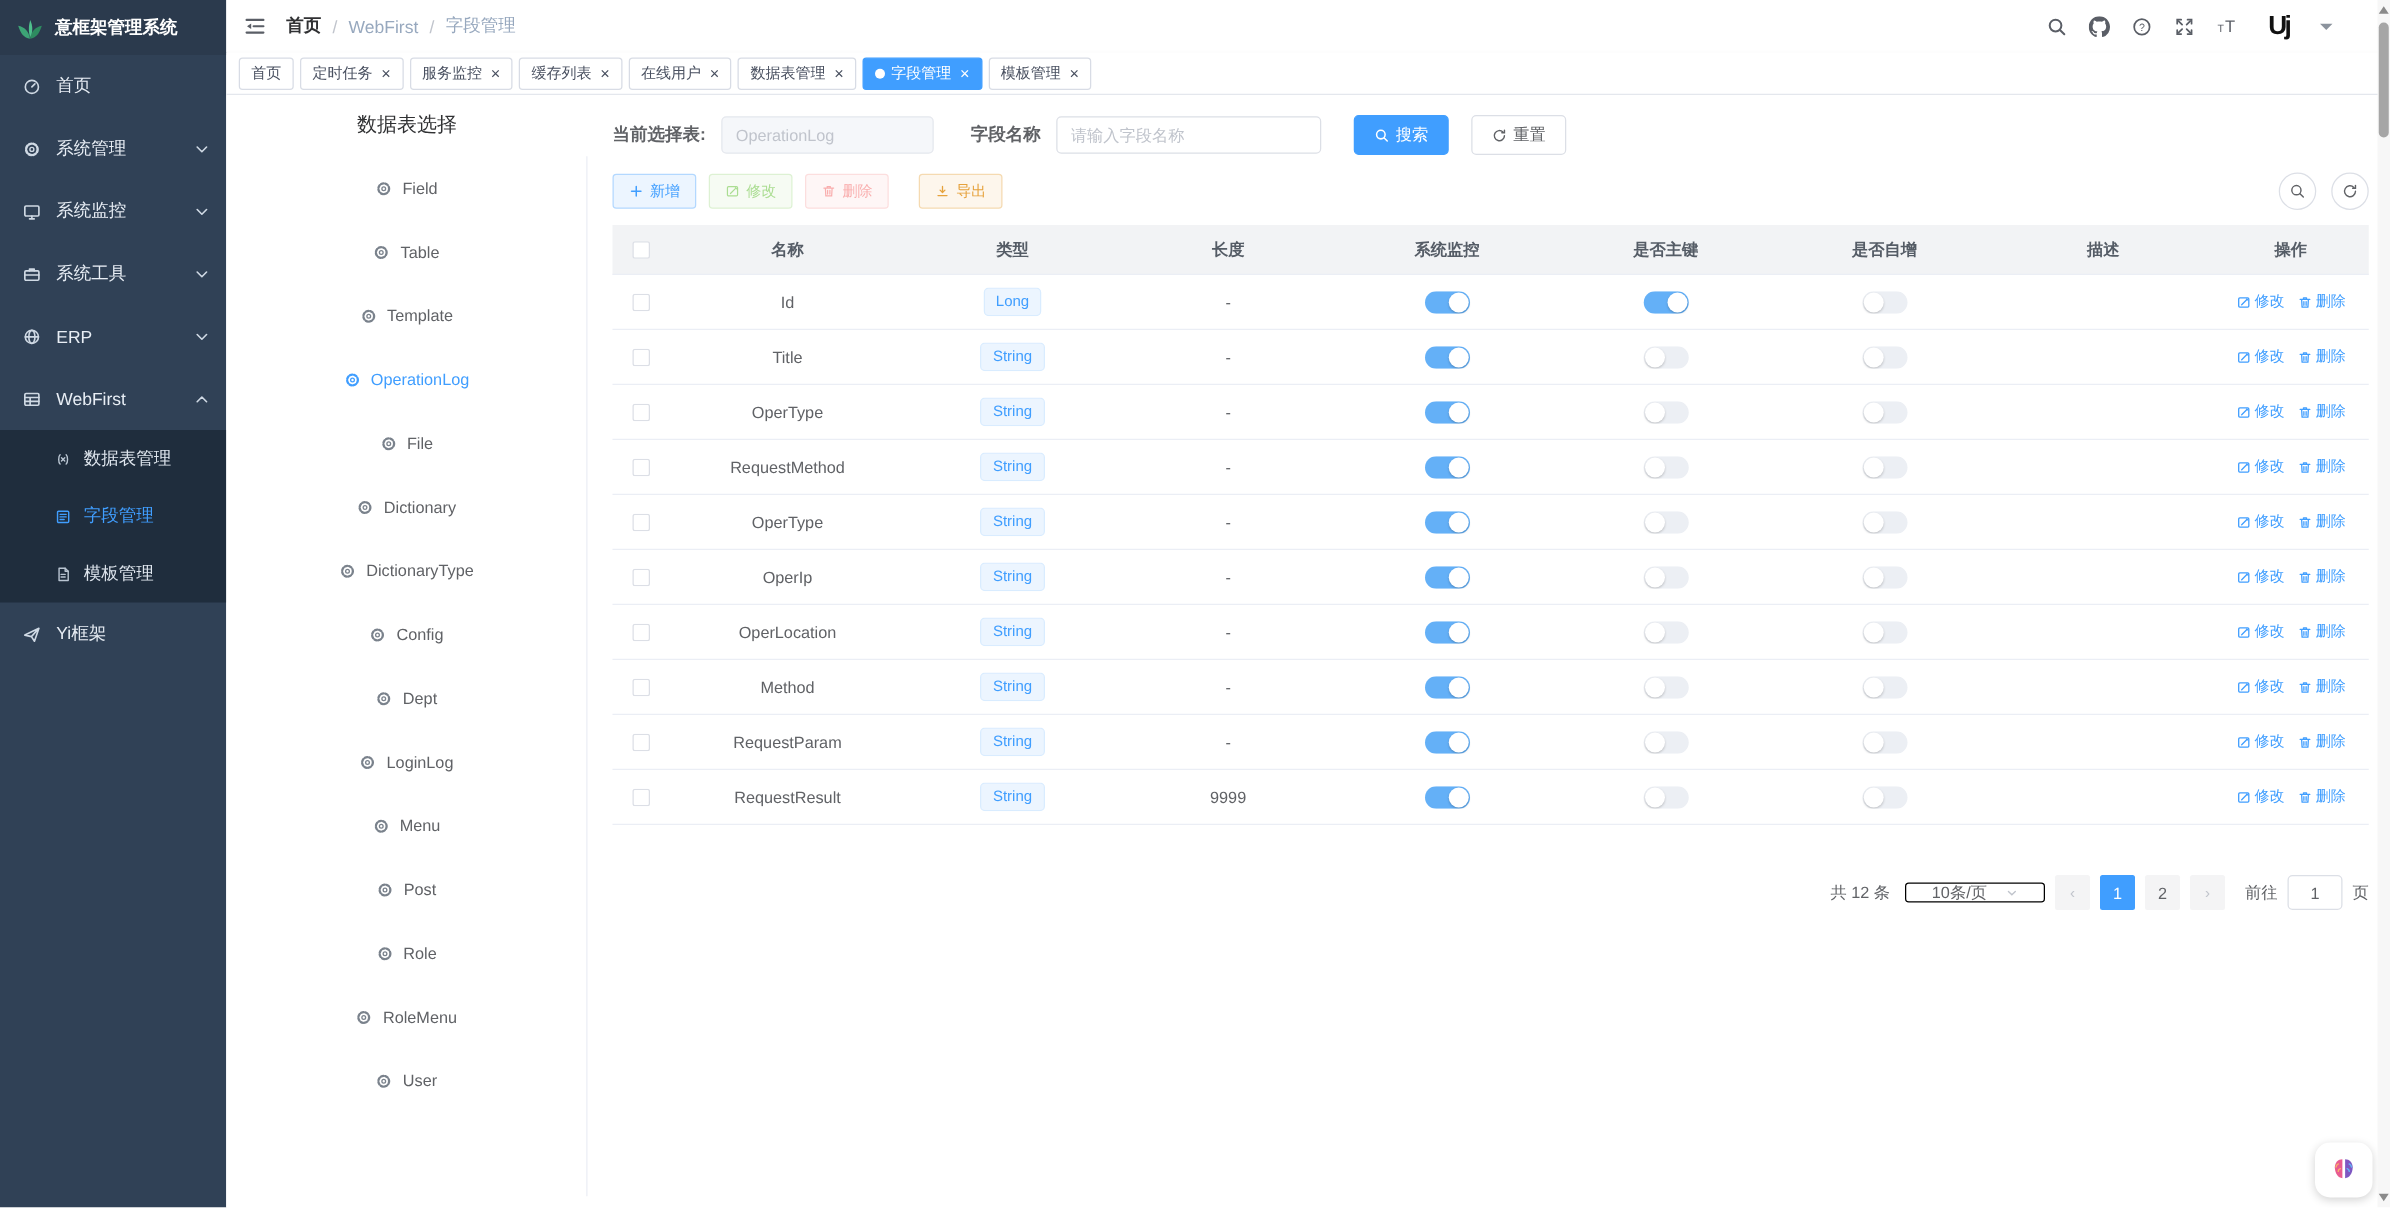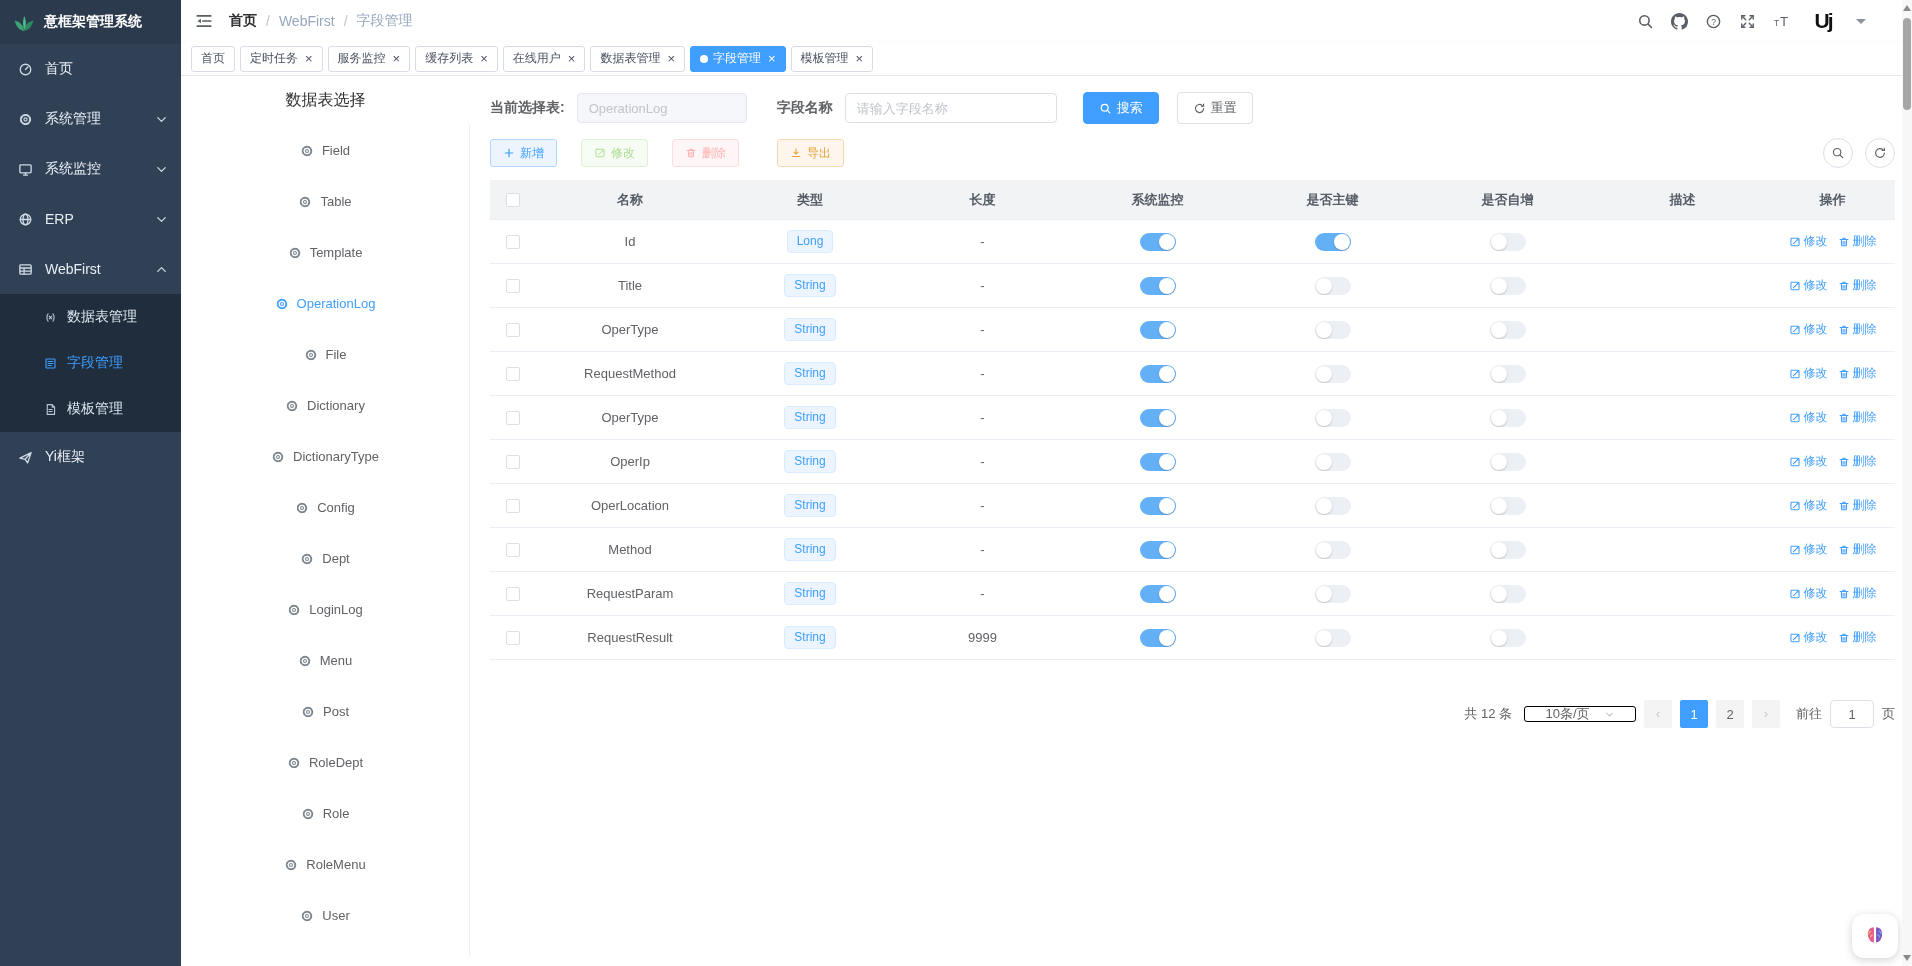--- a/index.html
+++ b/index.html
@@ -68,21 +68,21 @@
   .inp.disabled { background:#f5f7fa; border-color:#e4e7ed; color:#c0c4cc; }
   .btn { height:32px; display:inline-flex; align-items:center; gap:5px; padding:0 15px;
     font-size:13px; border-radius:4px; border:1px solid #dcdfe6; background:#fff; color:#606266;
     cursor:pointer; font-family:inherit; }
   .btn .icn { font-size:13px; }
   .btn.primary { background:var(--accent,#409EFF); border-color:var(--accent,#409EFF); color:#fff; }
 
   
   .toolbar-row { display:flex; align-items:center; margin-bottom:12px; }
   .tbtn { height:28px; display:inline-flex; align-items:center; gap:5px; padding:0 12px;
-    font-size:12px; border-radius:3px; cursor:pointer; border:1px solid; font-family:inherit; margin-right:24px; }
+    font-size:12px; border-radius:3px; cursor:pointer; border:1px solid; font-family:inherit; margin-right:10px; }
   .tbtn .icn { font-size:12px; }
   .tbtn.add { color:#409EFF; background:#ecf5ff; border-color:#b3d8ff; }
   .tbtn.edit { color:#67C23A; background:#f0f9eb; border-color:#c2e7b0; opacity:.55; }
   .tbtn.del { color:#F56C6C; background:#fef0f0; border-color:#fbc4c4; opacity:.55; }
   .tbtn.exp { color:#E6A23C; background:#fdf6ec; border-color:#f5dab1; margin-left:14px; }
   .tool-right { margin-left:auto; display:flex; gap:12px; }
   .circ { width:30px; height:30px; border-radius:50%; border:1px solid #dcdfe6; background:#fff;
     display:flex; align-items:center; justify-content:center; color:#606266; font-size:14px; cursor:pointer; }
 
   
@@ -179,20 +179,34 @@
           </span>
   </div>
         <div class="side-item">
     <span class="icn">
             <svg viewBox="0 0 16 16" fill="none" stroke="currentColor" stroke-width="1.4" stroke-linecap="round" stroke-linejoin="round">
               <rect x="2" y="3" width="12" height="8.5" rx="1"></rect>
               <path d="M6 14h4M8 11.5V14"></path>
             </svg>
           </span>
           <span class="side-label">系统监控</span>
+    <span class="chev icn">
+            <svg viewBox="0 0 16 16" fill="none" stroke="currentColor" stroke-width="1.4" stroke-linecap="round" stroke-linejoin="round">
+              <path d="M4 6l4 4 4-4"></path>
+            </svg>
+          </span>
+  </div>
+        <div class="side-item">
+    <span class="icn">
+            <svg viewBox="0 0 16 16" fill="none" stroke="currentColor" stroke-width="1.4" stroke-linecap="round" stroke-linejoin="round">
+              <rect x="2" y="5" width="12" height="8" rx="1"></rect>
+              <path d="M6 5V3.5h4V5M2 8.5h12"></path>
+            </svg>
+          </span>
+          <span class="side-label">系统工具</span>
     <span class="chev icn">
             <svg viewBox="0 0 16 16" fill="none" stroke="currentColor" stroke-width="1.4" stroke-linecap="round" stroke-linejoin="round">
               <path d="M4 6l4 4 4-4"></path>
             </svg>
           </span>
   </div>
         <div class="side-item">
     <span class="icn">
             <svg viewBox="0 0 16 16" fill="none" stroke="currentColor" stroke-width="1.4" stroke-linecap="round" stroke-linejoin="round">
               <circle cx="8" cy="8" r="5.6"></circle>
@@ -468,29 +482,20 @@
               </span>
               <span>Post</span>
             </div>
             <div class="tree-row">
   <span class="icn">
                 <svg viewBox="0 0 16 16" fill="none" stroke="currentColor" stroke-width="1.4" stroke-linecap="round" stroke-linejoin="round">
                   <circle cx="8" cy="8" r="4.9" stroke-dasharray="2.4 1.6" stroke-width="2.1"></circle>
                   <circle cx="8" cy="8" r="1.7" stroke-width="1.2"></circle>
                 </svg>
               </span>
-              <span>RoleDept</span>
-            </div>
-            <div class="tree-row">
-  <span class="icn">
-                <svg viewBox="0 0 16 16" fill="none" stroke="currentColor" stroke-width="1.4" stroke-linecap="round" stroke-linejoin="round">
-                  <circle cx="8" cy="8" r="4.9" stroke-dasharray="2.4 1.6" stroke-width="2.1"></circle>
-                  <circle cx="8" cy="8" r="1.7" stroke-width="1.2"></circle>
-                </svg>
-              </span>
               <span>Role</span>
             </div>
             <div class="tree-row">
   <span class="icn">
                 <svg viewBox="0 0 16 16" fill="none" stroke="currentColor" stroke-width="1.4" stroke-linecap="round" stroke-linejoin="round">
                   <circle cx="8" cy="8" r="4.9" stroke-dasharray="2.4 1.6" stroke-width="2.1"></circle>
                   <circle cx="8" cy="8" r="1.7" stroke-width="1.2"></circle>
                 </svg>
               </span>
               <span>RoleMenu</span>

